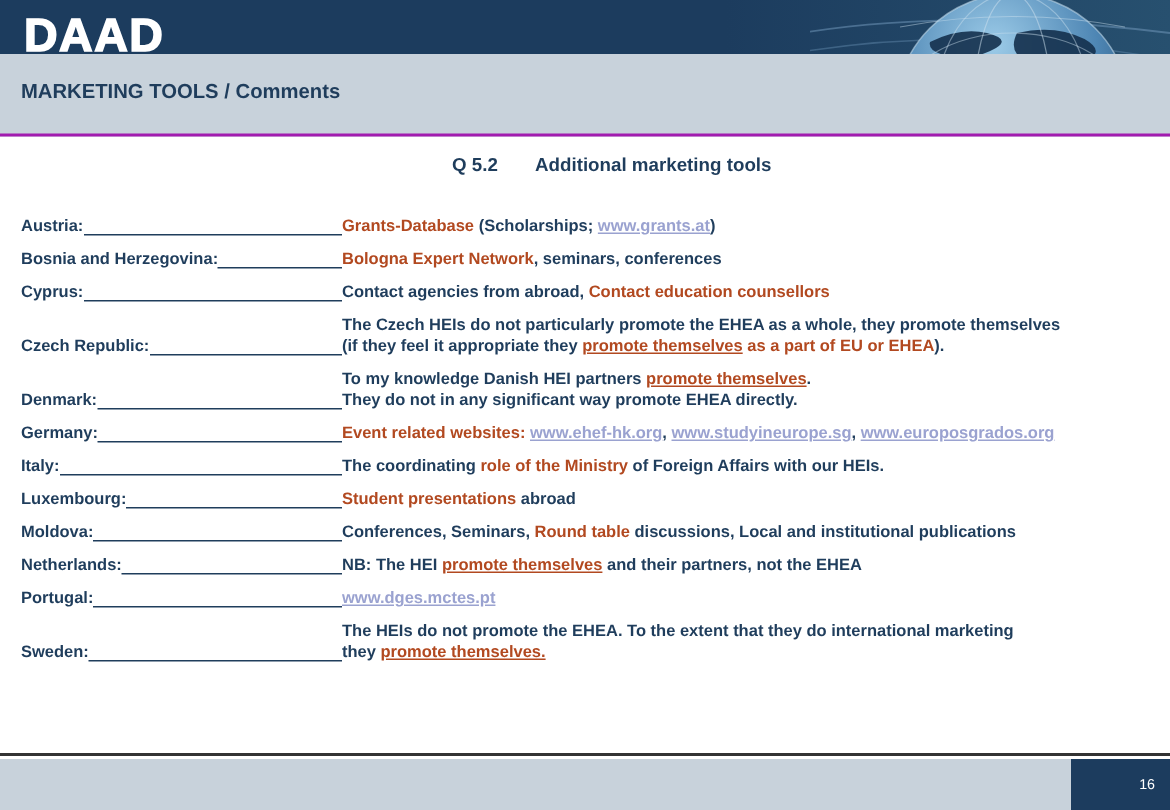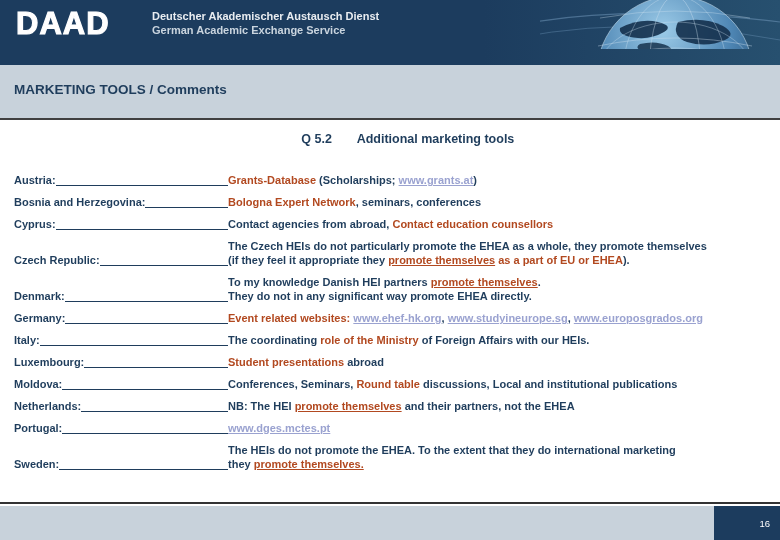--- a/index.html
+++ b/index.html
@@ -15,42 +15,42 @@
     position:relative;
     width:780px;height:540px;
     background:#ffffff;
     font-family:"Liberation Sans", sans-serif;
     overflow:hidden;
     margin:0 auto;
   }
   
   .topbar{
     position:relative;
-    height:65px;
+    height:36px;
     background:linear-gradient(90deg, var(--header_bg) 0 62%, #27506F 100%);
     overflow:hidden;
   }
   .logo{
     position:absolute;left:16px;top:8px;
     color:#fff;font-size:31px;font-weight:700;letter-spacing:1px;
     -webkit-text-stroke:1.1px #ffffff;
     line-height:32px;
   }
   .orgname{
     position:absolute;left:152px;top:10px;
     font-size:11px;font-weight:700;line-height:13.5px;
   }
   .orgname .l1{color:#E9EDF1;}
   .orgname .l2{color:#C9D4DE;}
   .globe{position:absolute;right:0;top:0;width:240px;height:49px;}
   
   .band{
     height:55px;
     background:var(--band_bg);
-    border-bottom:2px solid #404040;
+    border-bottom:2px solid #a21caf;
   }
   .band .title{
     display:inline-block;
     margin:17px 0 0 14px;
     color:var(--dark);
     font-size:13.5px;font-weight:700;
   }
   
   .q-row{
     padding:12px 0 0 14px;
@@ -87,24 +87,20 @@
     color:#ffffff;font-size:9.5px;font-weight:400;
   }
 </style>
 </head>
 <body>
 
 <div class="slide">
 
   <header class="topbar">
     <div class="logo">DAAD</div>
-    <div class="orgname">
-      <div class="l1">Deutscher Akademischer Austausch Dienst</div>
-      <div class="l2">German Academic Exchange Service</div>
-    </div>
     <svg class="globe" viewBox="0 0 240 49" preserveAspectRatio="xMaxYMin slice" aria-hidden="true">
       <defs>
         <radialGradient id="gg" cx="42%" cy="22%" r="80%">
           <stop offset="0%" stop-color="#9CCBE8"></stop>
           <stop offset="55%" stop-color="#4E86B4"></stop>
           <stop offset="100%" stop-color="#1E4468"></stop>
         </radialGradient>
       </defs>
       <path d="M-60 34 Q 60 0 240 22" stroke="#6F96B8" stroke-width="1.2" fill="none" opacity="0.55"></path>
       <path d="M-60 46 Q 80 10 240 40" stroke="#6F96B8" stroke-width="1" fill="none" opacity="0.4"></path>

